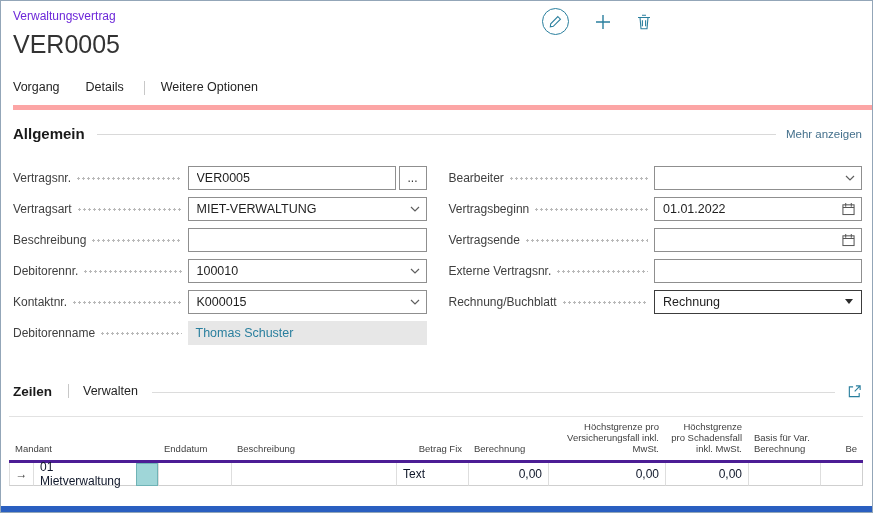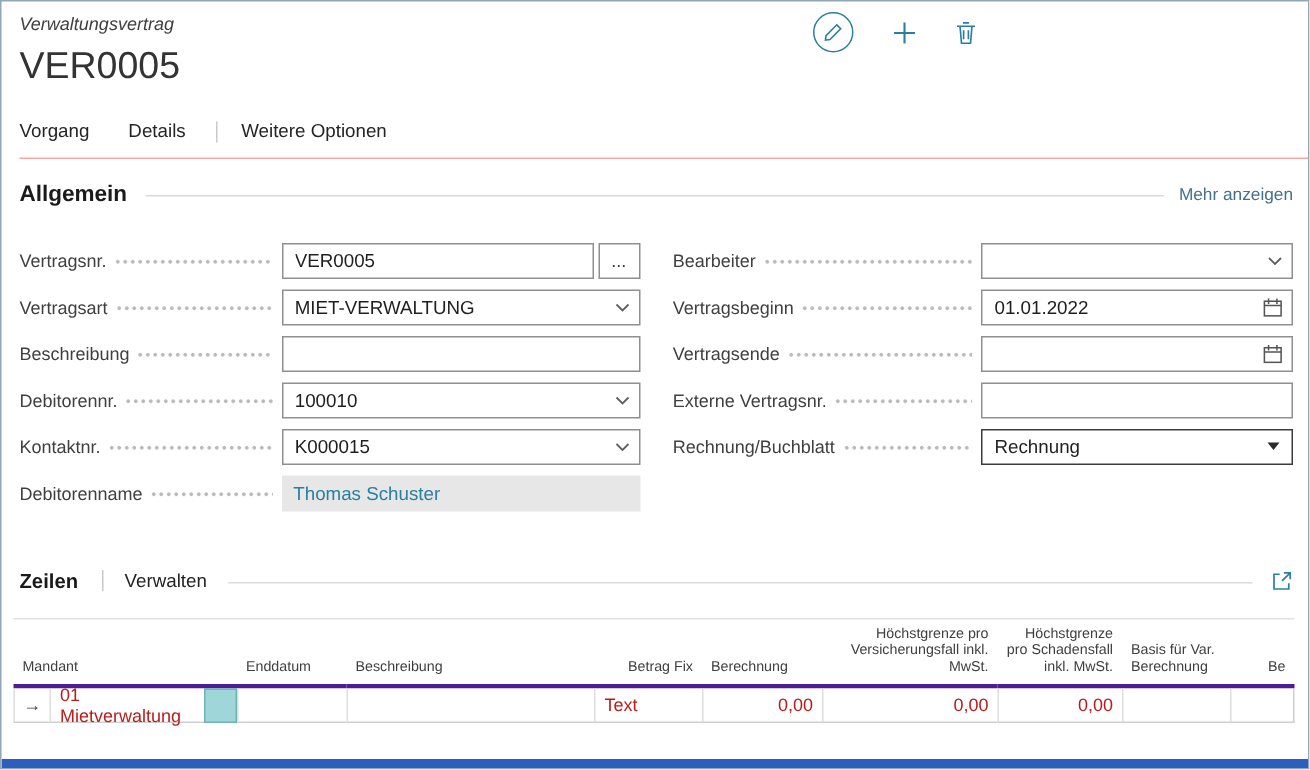--- a/index.html
+++ b/index.html
@@ -6,29 +6,29 @@
   html,body { background:#f3f3f3; }
   body { font-family:"Liberation Sans", sans-serif; }
   .page {
     position:relative; width:873px; height:513px; background:#fff;
     border:1px solid #93a6b8; overflow:hidden;
   }
   .bottom-bar { position:absolute; left:0; right:0; bottom:0; height:6px; background:#2a5fc0; }
 
   
   .topbar { position:relative; padding:8px 10px 0 12px; }
-  .caption { font-size:12px; color:#404040; line-height:15px;font-style:italic; }
+  .caption { font-size:12px; color:#6d28d9; line-height:15px; }
   .page-title { font-size:25px; font-weight:400; color:#333; line-height:30px; margin-top:5px; }
   .toolbar { position:absolute; left:541px; top:7px; display:flex; align-items:center; gap:26px; }
   .icon-btn { background:none; border:none; cursor:pointer; display:flex; align-items:center; justify-content:center; padding:0; }
   .circle { width:27px; height:27px; border:1px solid #2a7f9e; border-radius:50%; }
 
   
   .menubar { display:flex; align-items:center; margin:20px 0 0 12px; padding-bottom:9px;
-             border-bottom:1px solid #fca5a5; margin-right:0; }
+             border-bottom:5px solid #fca5a5; margin-right:0; }
   .menu-item { font-size:12.5px; color:#242424; line-height:17px; margin-right:26px; cursor:pointer; }
   .vsep { width:1px; height:14px; background:#c8c8c8; margin:0 16px 0 -6px; }
 
   
   .sec-wrap { padding:0 10px 0 12px; }
   .sec-head { display:flex; align-items:center; margin-top:15px; }
   .sec-title { font-size:15px; font-weight:700; color:#1a1a1a; white-space:nowrap; }
   .sec-line { flex:1; border-top:1px solid #d9d9d9; margin:2px 10px 0 12px; }
   .more-link { font-size:11.5px; color:#44708c; white-space:nowrap; cursor:pointer; }
 
@@ -62,21 +62,21 @@
   .lines-menu-item { font-size:12.5px; color:#242424; cursor:pointer; }
   .lines-line { flex:1; border-top:1px solid #dcdcdc; margin:2px 12px 0 14px; }
 
   
   .bc-grid { display:grid; margin:14px 9px 0 8px;
              grid-template-columns:24px 103px 22px 73px 165px 72px 80px 117px 83px 72px minmax(30px,1fr);
              border-top:1px solid #e2e2e2; }
   .gh { display:flex; align-items:flex-end; padding:3px 6px 6px; font-size:9.5px; line-height:11px;
         color:#3f3f3f; border-bottom:3px solid #4c1d95; min-height:46px; cursor:pointer; }
   .gh.r { justify-content:flex-end; text-align:right; }
-  .gc { height:23px; display:flex; align-items:center; padding:0 6px; font-size:12px; color:#b91c1c;
+  .gc { height:23px; display:flex; align-items:center; padding:0 6px; font-size:12px; color:#0f172a;
         border-bottom:1px solid #cfcfcf; border-left:1px solid #dedede; background:#fff; }
   .gc:first-child { border-left:1px solid #cfcfcf; }
   .gc:last-child { border-right:1px solid #cfcfcf; }
   .gc.r { justify-content:flex-end; }
   .gc.focus { background:#9fd6d8; border:1px solid #6fb3b6; }
   .gc.sel { justify-content:center; color:#3f3f3f; font-size:12px; }
 </style>
 </head>
 <body>
 

